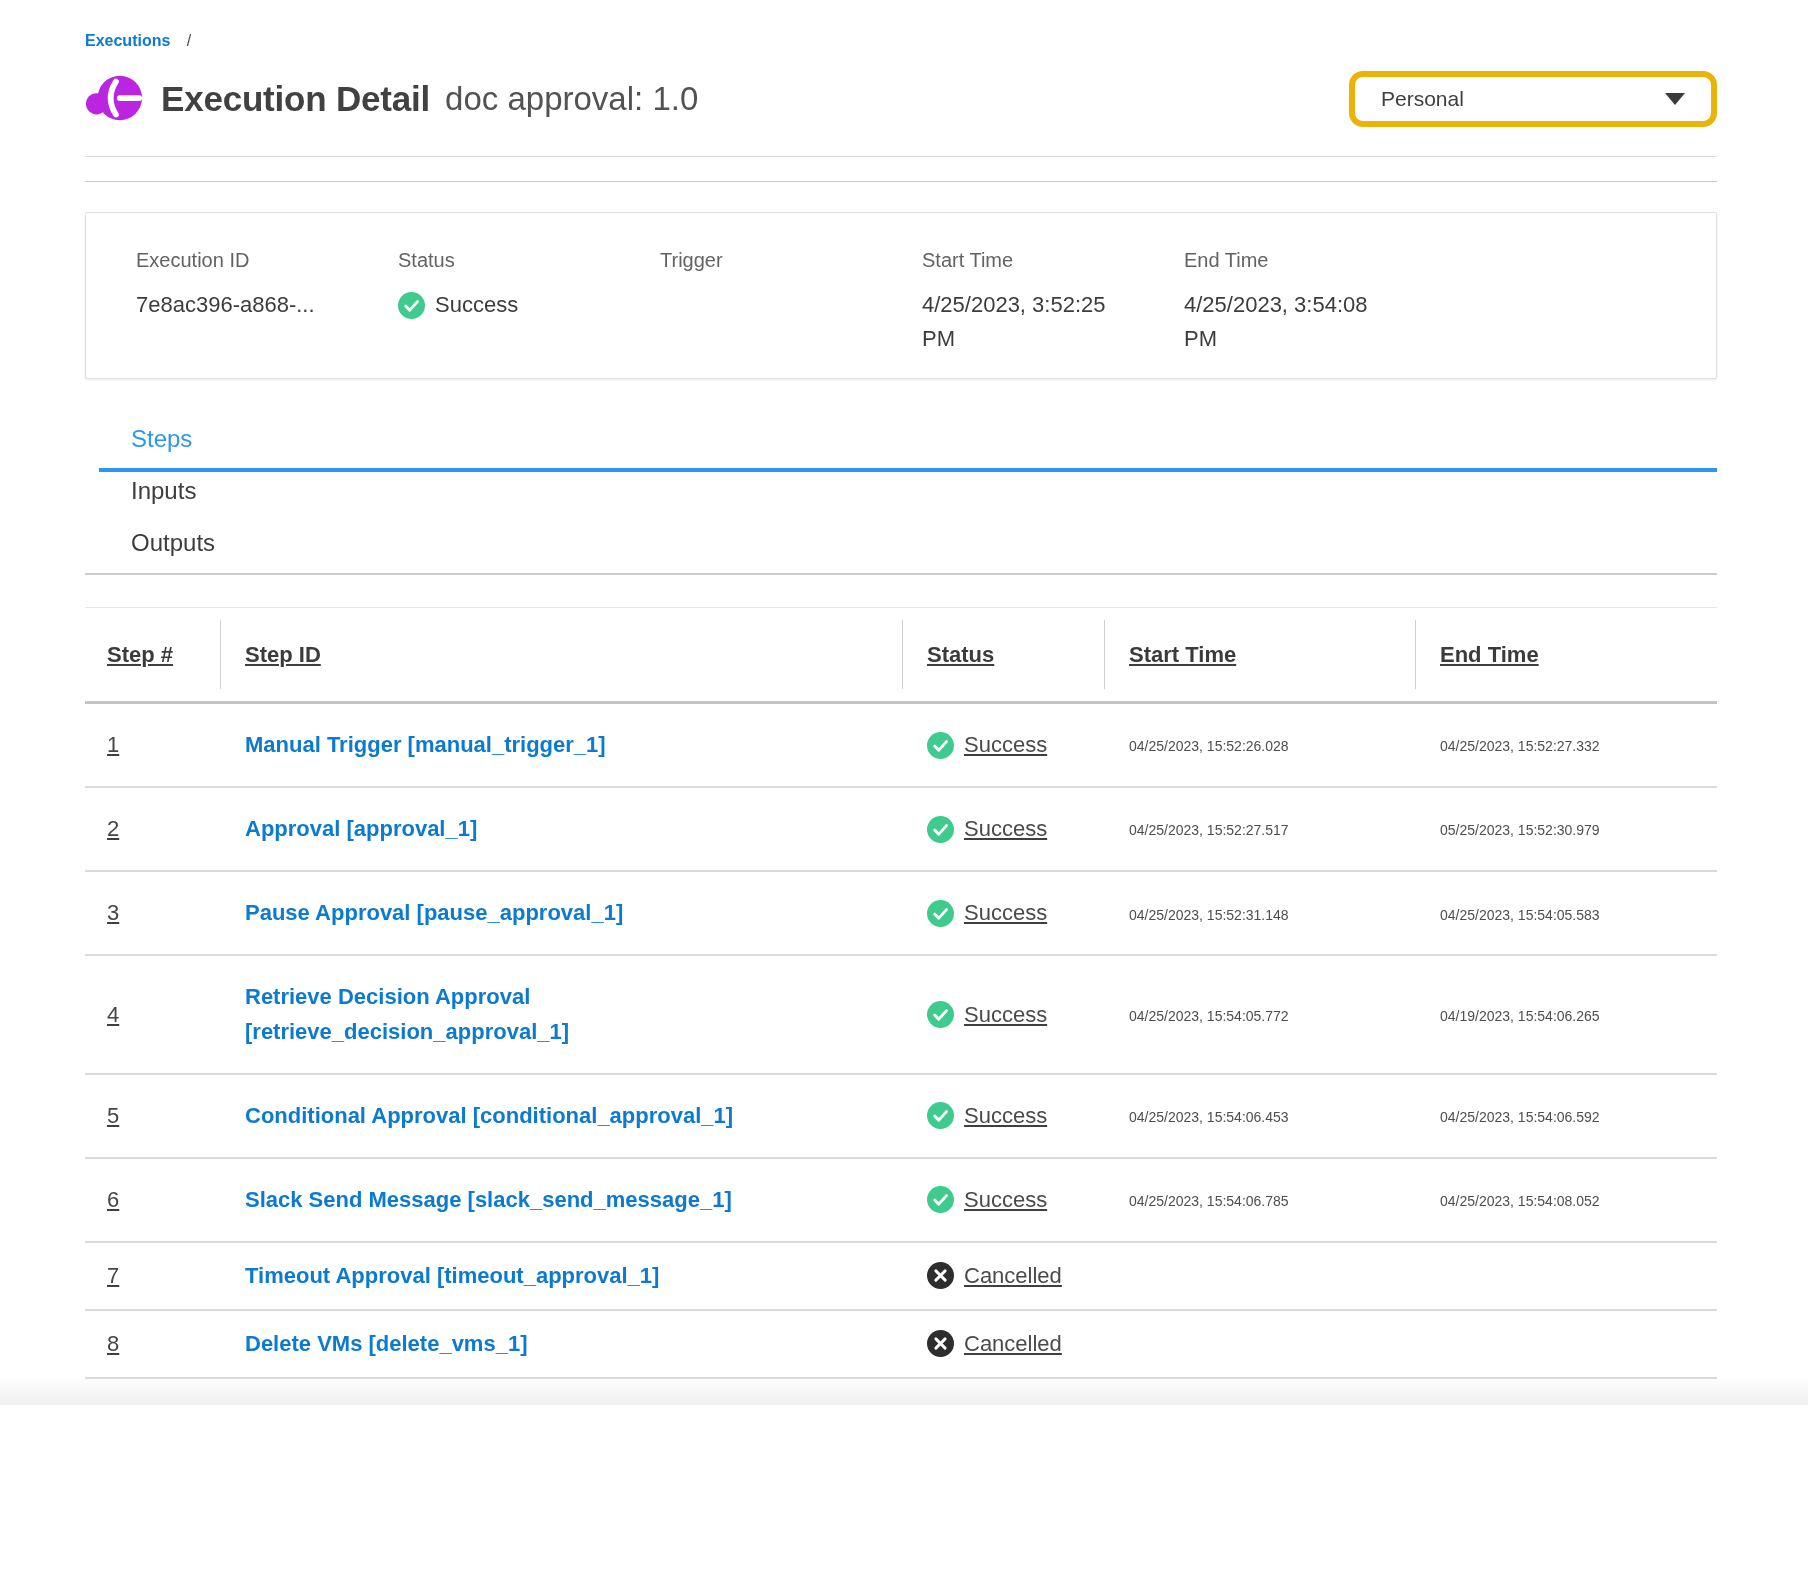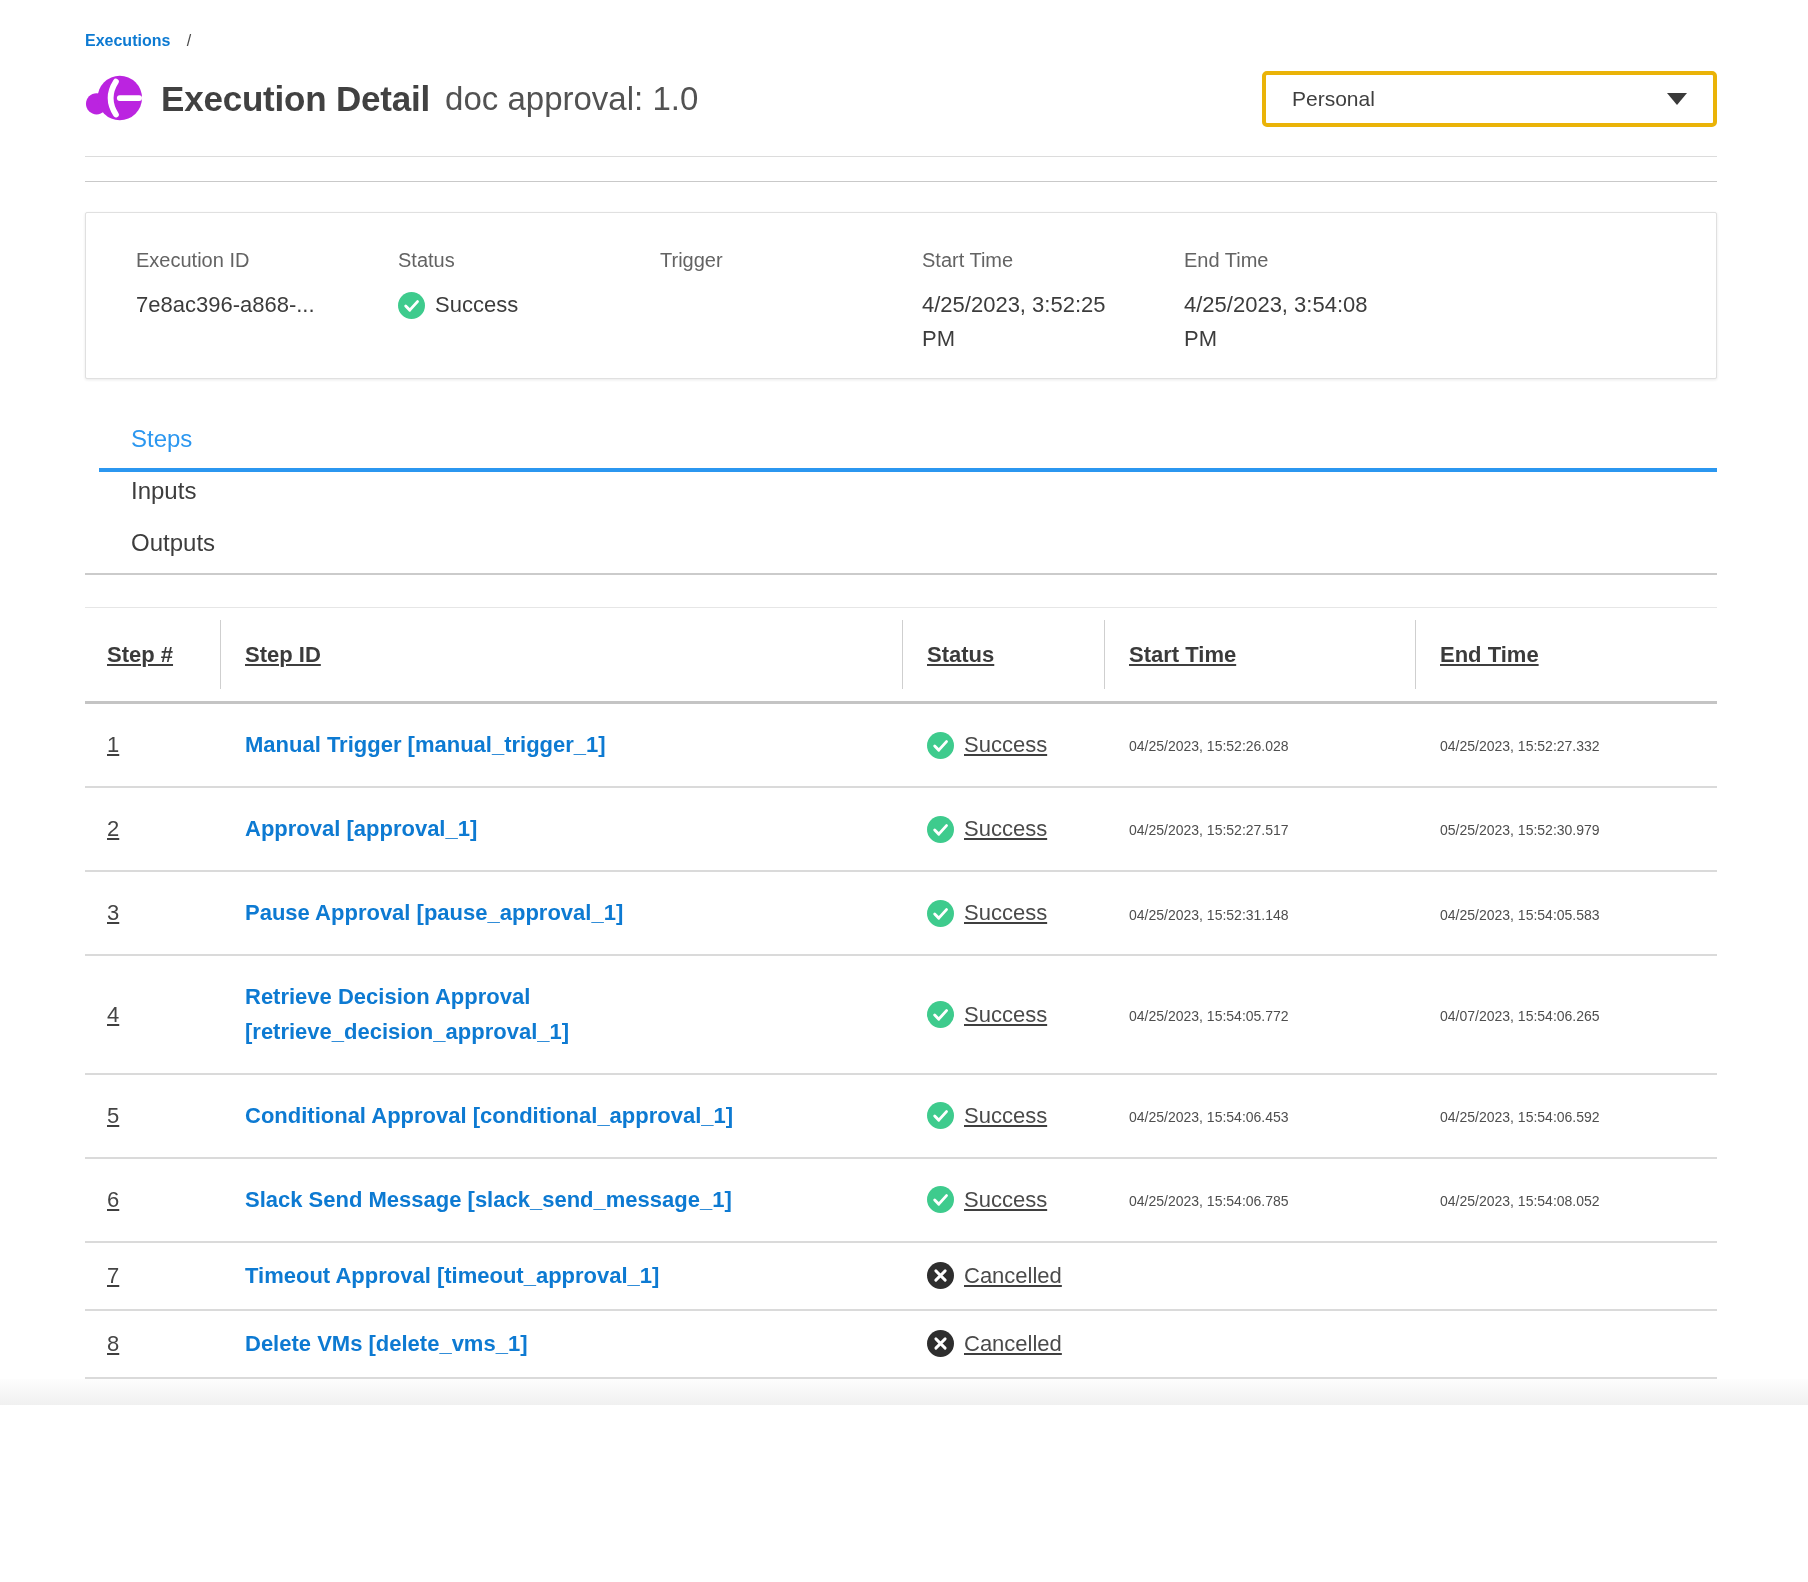--- a/index.html
+++ b/index.html
@@ -16,21 +16,21 @@
   .breadcrumb a { color:#0d7ad2; text-decoration:none; font-weight:600; cursor:pointer; }
   .breadcrumb .sep { color:#4a4a4a; margin-left:12px; font-weight:400; }
 
   
   .title-row { display:flex; align-items:center; margin-top:18px; }
   .app-icon { width:58px; height:62px; margin-right:18px; flex:0 0 auto; }
   .page-title { font-size:35px; font-weight:700; color:#414141; margin:0; letter-spacing:-0.2px; }
   .page-subtitle { font-size:33px; font-weight:400; color:#525252; margin-left:15px; }
 
   .scope-select {
-    margin-left:auto; width:455px; height:56px; border:4px solid #eab308; border-radius:5px;
+    margin-left:auto; width:368px; height:56px; border:6px solid #eab308; border-radius:14px;
     display:flex; align-items:center; padding:0 26px; font-size:21px; color:#3f3f3f;
     cursor:pointer; background:#fff;
   }
   .caret-down { margin-left:auto; width:0; height:0;
     border-left:10px solid transparent; border-right:10px solid transparent;
     border-top:12px solid #3a3a3a; }
 
   .header-divider { border:none; border-top:1px solid #dcdcdc; margin:26px 0 0 0; }
 
   
@@ -220,21 +220,21 @@
         <td><a class="step-link" style="max-width:400px">Retrieve Decision Approval [retrieve_decision_approval_1]</a></td>
         <td>
             <div class="status-cell">
               <svg class="st-icon" width="27" height="27" viewBox="0 0 28 28">
                 <use href="#icon-success"></use>
               </svg>
               <span>Success</span>
             </div>
           </td>
         <td><span class="time-text">04/25/2023, 15:54:05.772</span></td>
-        <td><span class="time-text">04/07/2023, 15:54:06.265</span></td>
+        <td><span class="time-text">04/19/2023, 15:54:06.265</span></td>
       </tr>
       <tr>
         <td>5</td>
         <td><a class="step-link">Conditional Approval [conditional_approval_1]</a></td>
         <td>
             <div class="status-cell">
               <svg class="st-icon" width="27" height="27" viewBox="0 0 28 28">
                 <use href="#icon-success"></use>
               </svg>
               <span>Success</span>

